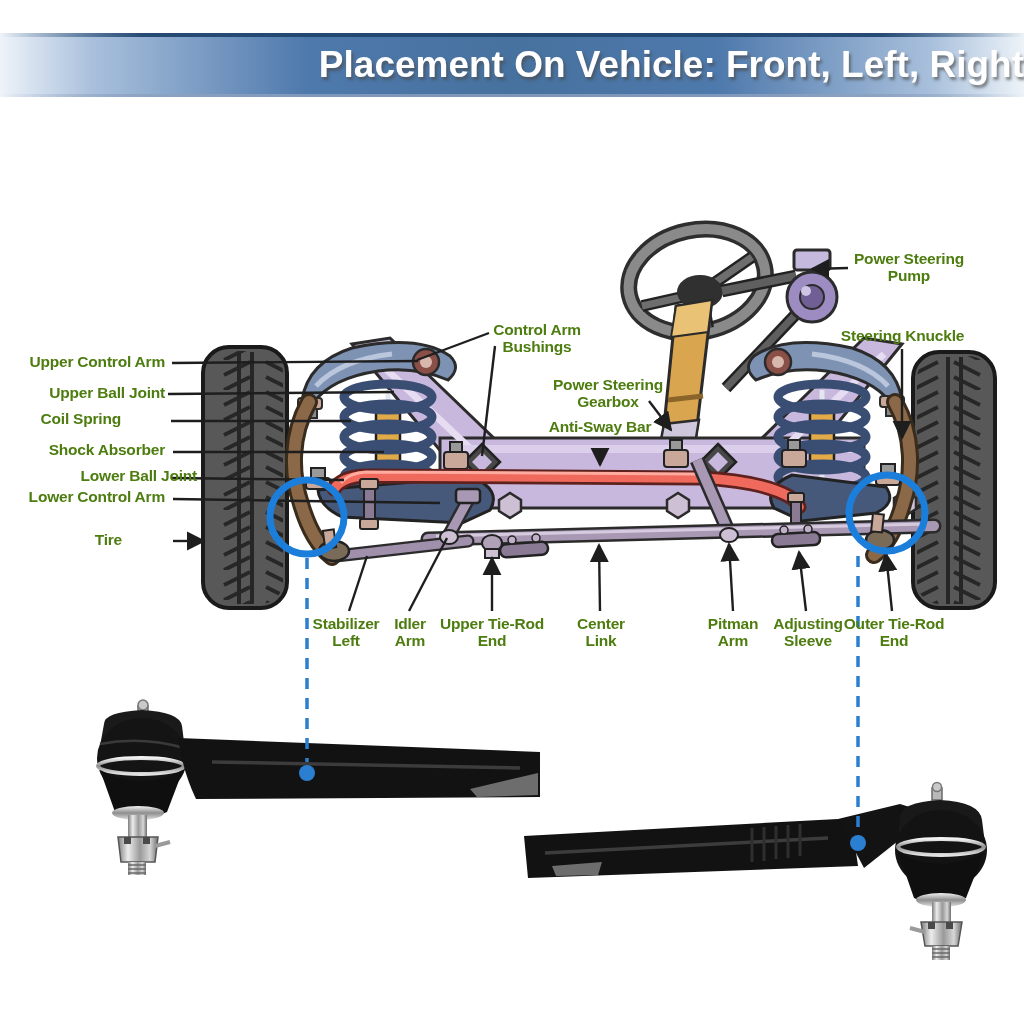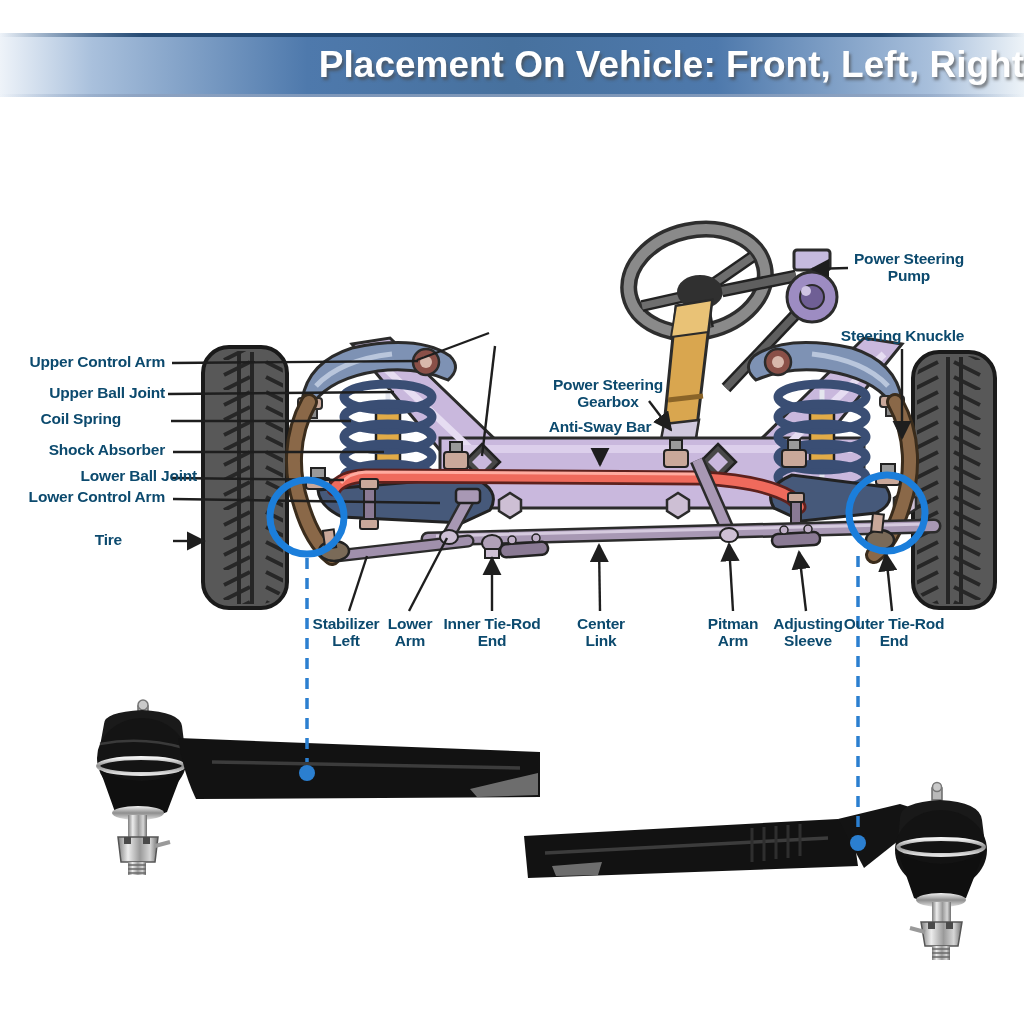--- a/index.html
+++ b/index.html
@@ -17,21 +17,21 @@
   .banner-title{
     font-weight:bold;font-size:37px;color:#ffffff;letter-spacing:0px;
     text-shadow:2px 3px 3px rgba(73,73,73,.65);
     white-space:nowrap;
   }
 
   .diagram-svg{position:absolute;left:0;top:0;}
 
   .label{
     position:absolute;font-weight:bold;font-size:15.5px;line-height:16.5px;
-    color:#0c4a6e;letter-spacing:-0.2px;
+    color:#4d7c0f;letter-spacing:-0.2px;
   }
   .label.c{text-align:center;}
   .label.r{text-align:right;white-space:nowrap;}
   .label.nw{white-space:nowrap;}
 </style>
 </head>
 <body>
 
 <div class="page">
 
@@ -314,26 +314,27 @@
   </svg>
 
   <div class="label r" style="top:354px;right:859px;">Upper Control Arm</div>
   <div class="label r" style="top:385px;right:859px;">Upper Ball Joint</div>
   <div class="label r" style="top:411px;right:903px;text-align:center;">Coil Spring</div>
   <div class="label r" style="top:442px;right:859px;">Shock Absorber</div>
   <div class="label r" style="top:468px;right:827px;">Lower Ball Joint</div>
   <div class="label r" style="top:489px;right:859px;">Lower Control Arm</div>
   <div class="label r" style="top:532px;right:902px;">Tire</div>
 
+  <div class="label c" style="top:322px;left:462px;width:150px;">Control Arm Bushings</div>
   <div class="label c" style="top:377px;left:528px;width:160px;">Power Steering Gearbox</div>
   <div class="label c" style="top:419px;left:545px;width:110px;">Anti-Sway Bar</div>
   <div class="label c" style="top:251px;left:834px;width:150px;">Power Steering Pump</div>
   <div class="label c nw" style="top:328px;left:820px;width:165px;">Steering Knuckle</div>
 
   <div class="label c" style="top:616px;left:304px;width:84px;">Stabilizer Left</div>
-  <div class="label c" style="top:616px;left:383px;width:54px;">Lower Arm</div>
-  <div class="label c" style="top:616px;left:440px;width:104px;">Inner Tie-Rod End</div>
+  <div class="label c" style="top:616px;left:383px;width:54px;">Idler Arm</div>
+  <div class="label c" style="top:616px;left:440px;width:104px;">Upper Tie-Rod End</div>
   <div class="label c" style="top:616px;left:569px;width:64px;">Center Link</div>
   <div class="label c" style="top:616px;left:701px;width:64px;">Pitman Arm</div>
   <div class="label c" style="top:616px;left:768px;width:80px;">Adjusting Sleeve</div>
   <div class="label c" style="top:616px;left:842px;width:104px;">Outer Tie-Rod End</div>
 
 </div>
 
 </body></html>

